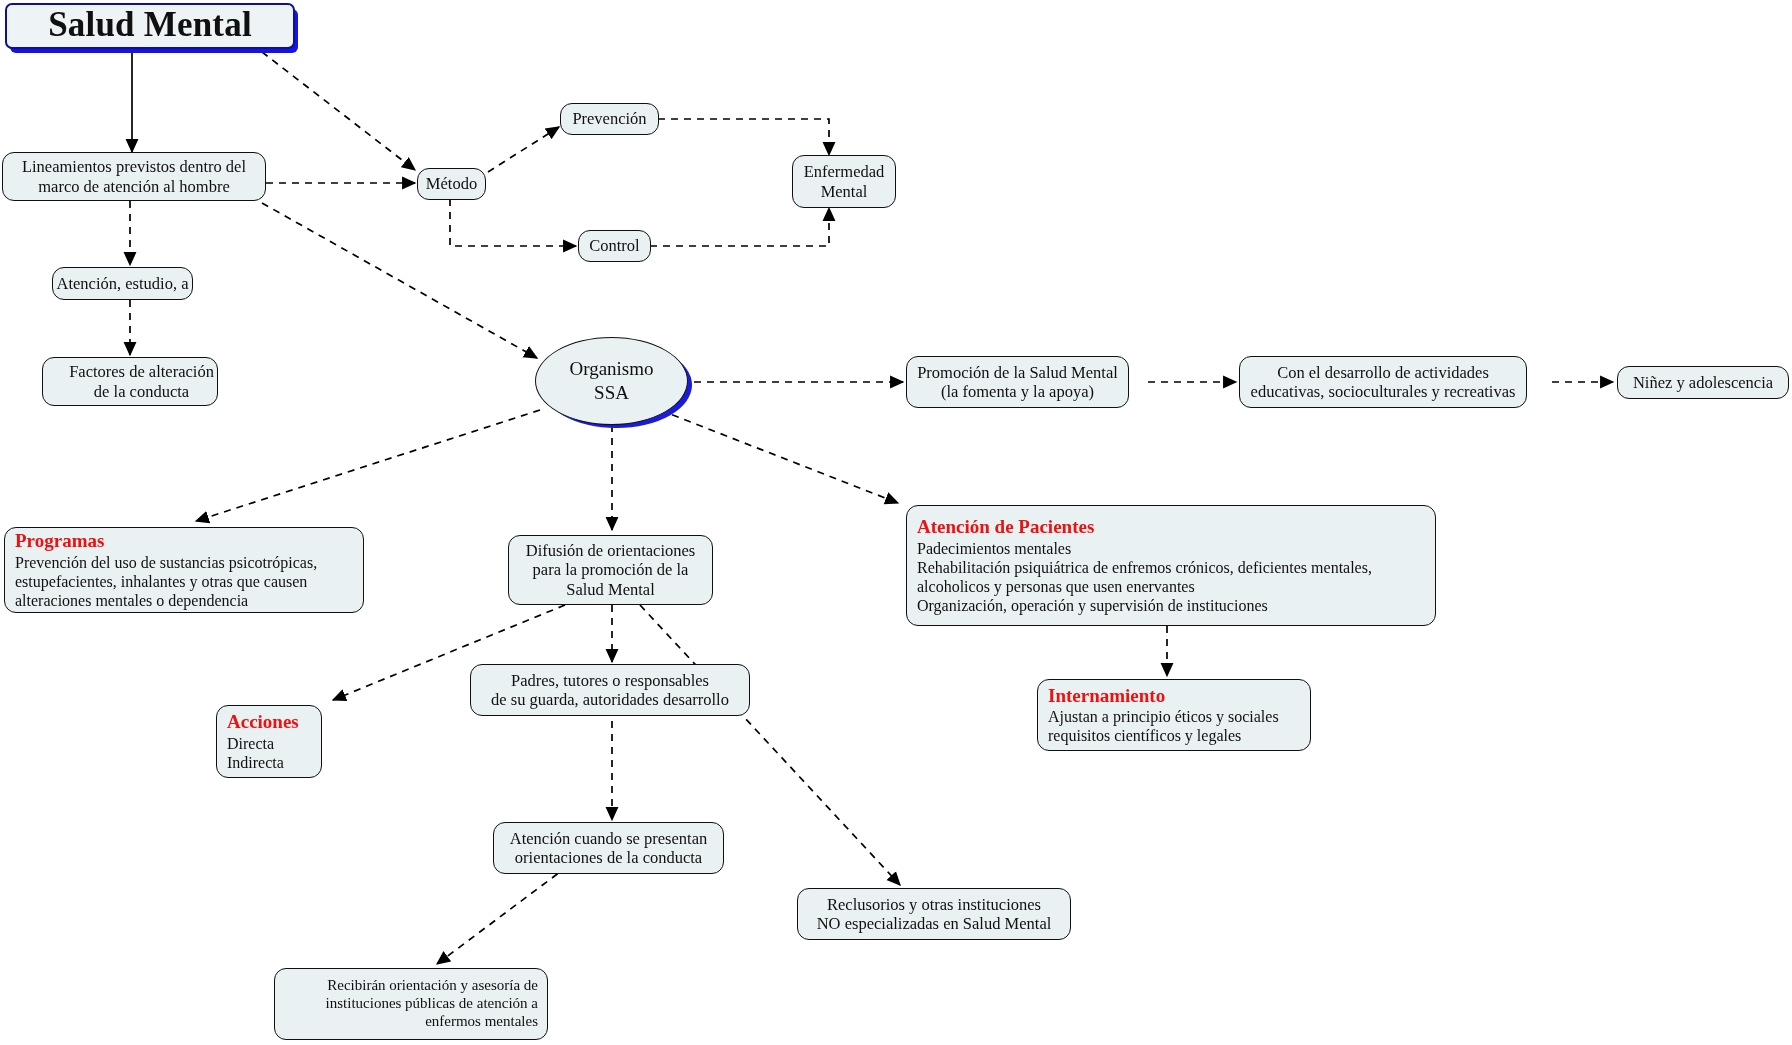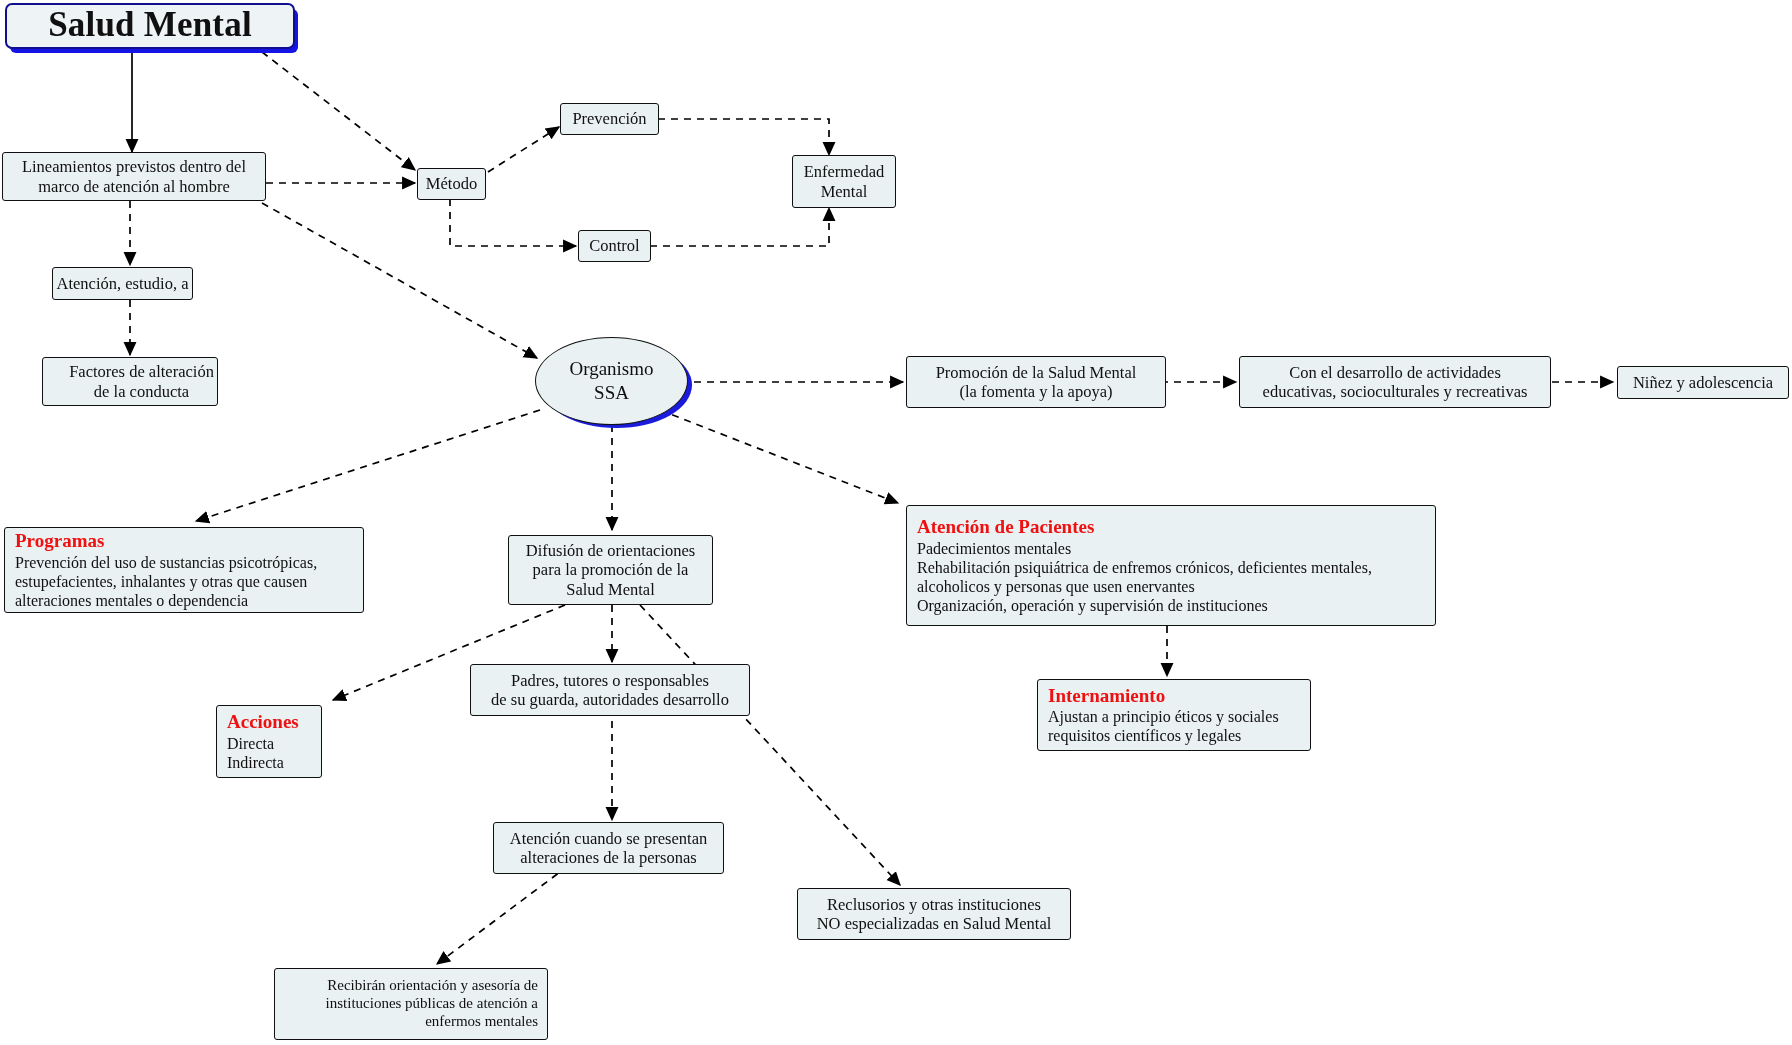--- a/index.html
+++ b/index.html
@@ -19,21 +19,21 @@
     left:0;top:0;
     width:1792px;height:1045px;
     pointer-events:none;
     z-index:1;
   }
   .node{
     position:absolute;
     box-sizing:border-box;
     background:#eaf1f3;
     border:1.4px solid #101010;
-    border-radius:3px;
+    border-radius:12px;
     color:#101010;
     display:flex;
     flex-direction:column;
     align-items:center;
     justify-content:center;
     text-align:center;
     line-height:1.18;
     font-size:16.5px;
     padding:3px 9px;
     z-index:3;
@@ -165,26 +165,26 @@
   <div class="node" style="left:777px;top:155px;width:104px;height:53px;margin-left:15px;">
     <span class="line">Enfermedad</span>
     <span class="line">Mental</span>
   </div>
 
   <div class="node ellipse-node" style="left:535px;top:337px;width:153px;height:88px;">
     <span class="line">Organismo</span>
     <span class="line">SSA</span>
   </div>
 
-  <div class="node" style="left:906px;top:356px;width:260px;height:52px;">
+  <div class="node" style="left:906px;top:356px;width:223px;height:52px;">
     <span class="line">Promoción de la Salud Mental</span>
     <span class="line">(la fomenta y la apoya)</span>
   </div>
 
-  <div class="node" style="left:1239px;top:356px;width:312px;height:52px;">
+  <div class="node" style="left:1239px;top:356px;width:288px;height:52px;">
     <span class="line">Con el desarrollo de actividades</span>
     <span class="line">educativas, socioculturales y recreativas</span>
   </div>
 
   <div class="node" style="left:1617px;top:366px;width:172px;height:33px;">
     <span class="line">Niñez y adolescencia</span>
   </div>
 
   <div class="node left-align" style="left:4px;top:527px;width:360px;height:86px;padding:4px 10px;">
     <span class="hdr">Programas</span>
@@ -219,21 +219,21 @@
   </div>
 
   <div class="node left-align" style="left:1037px;top:679px;width:274px;height:72px;padding:4px 10px;">
     <span class="hdr">Internamiento</span>
     <span class="line sm">Ajustan a principio éticos y sociales</span>
     <span class="line sm">requisitos científicos y legales</span>
   </div>
 
   <div class="node" style="left:493px;top:822px;width:231px;height:52px;">
     <span class="line">Atención cuando se presentan</span>
-    <span class="line">alteraciones de la personas</span>
+    <span class="line">orientaciones de la conducta</span>
   </div>
 
   <div class="node" style="left:797px;top:888px;width:274px;height:52px;">
     <span class="line">Reclusorios y otras instituciones</span>
     <span class="line">NO especializadas en Salud Mental</span>
   </div>
 
   <div class="node" style="left:274px;top:968px;width:274px;height:72px;align-items:flex-end;">
     <span class="line xs">Recibirán orientación y asesoría de</span>
     <span class="line xs">instituciones públicas de atención a</span>

